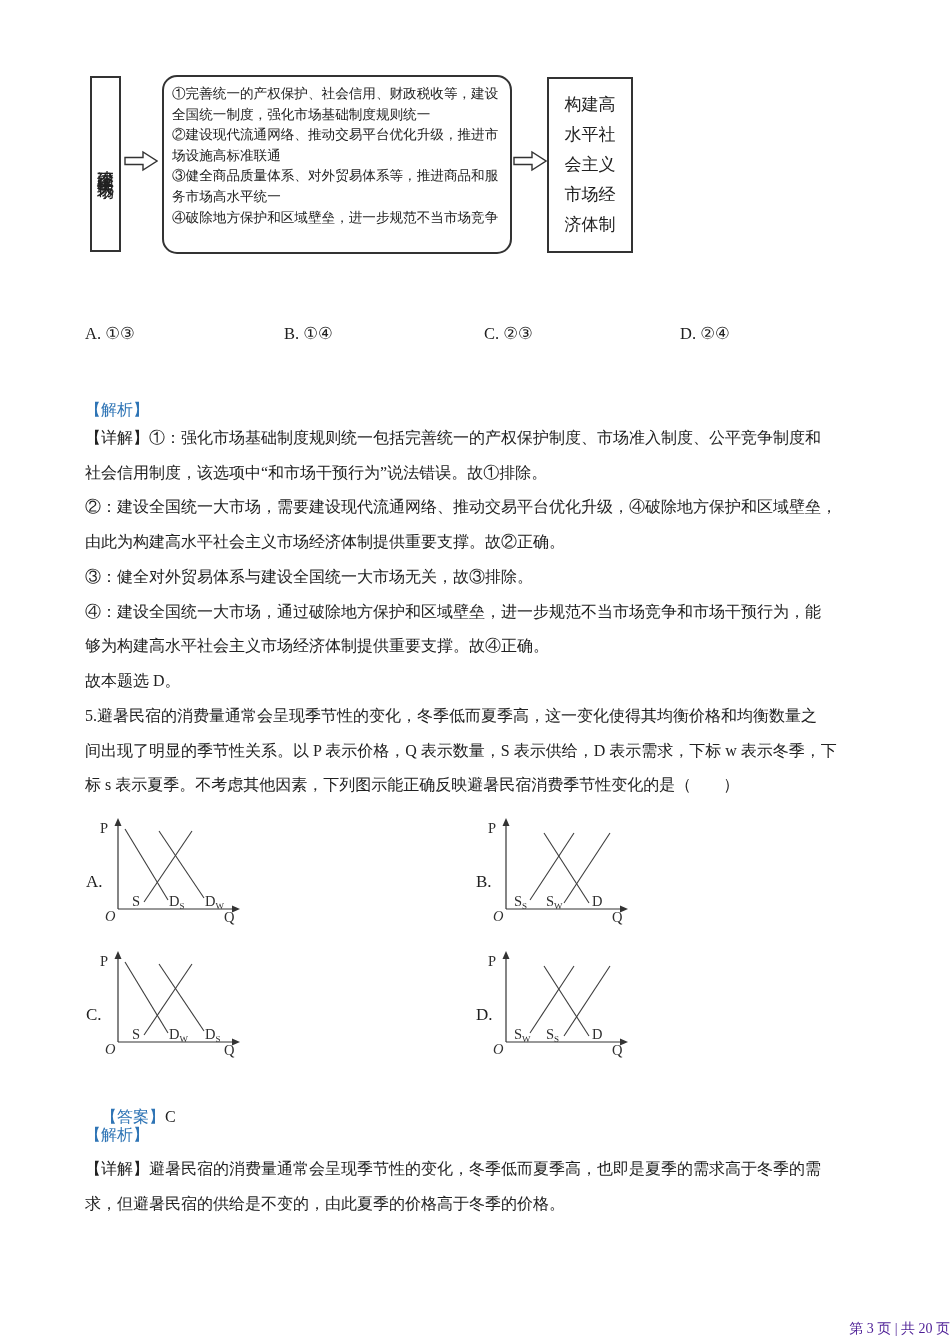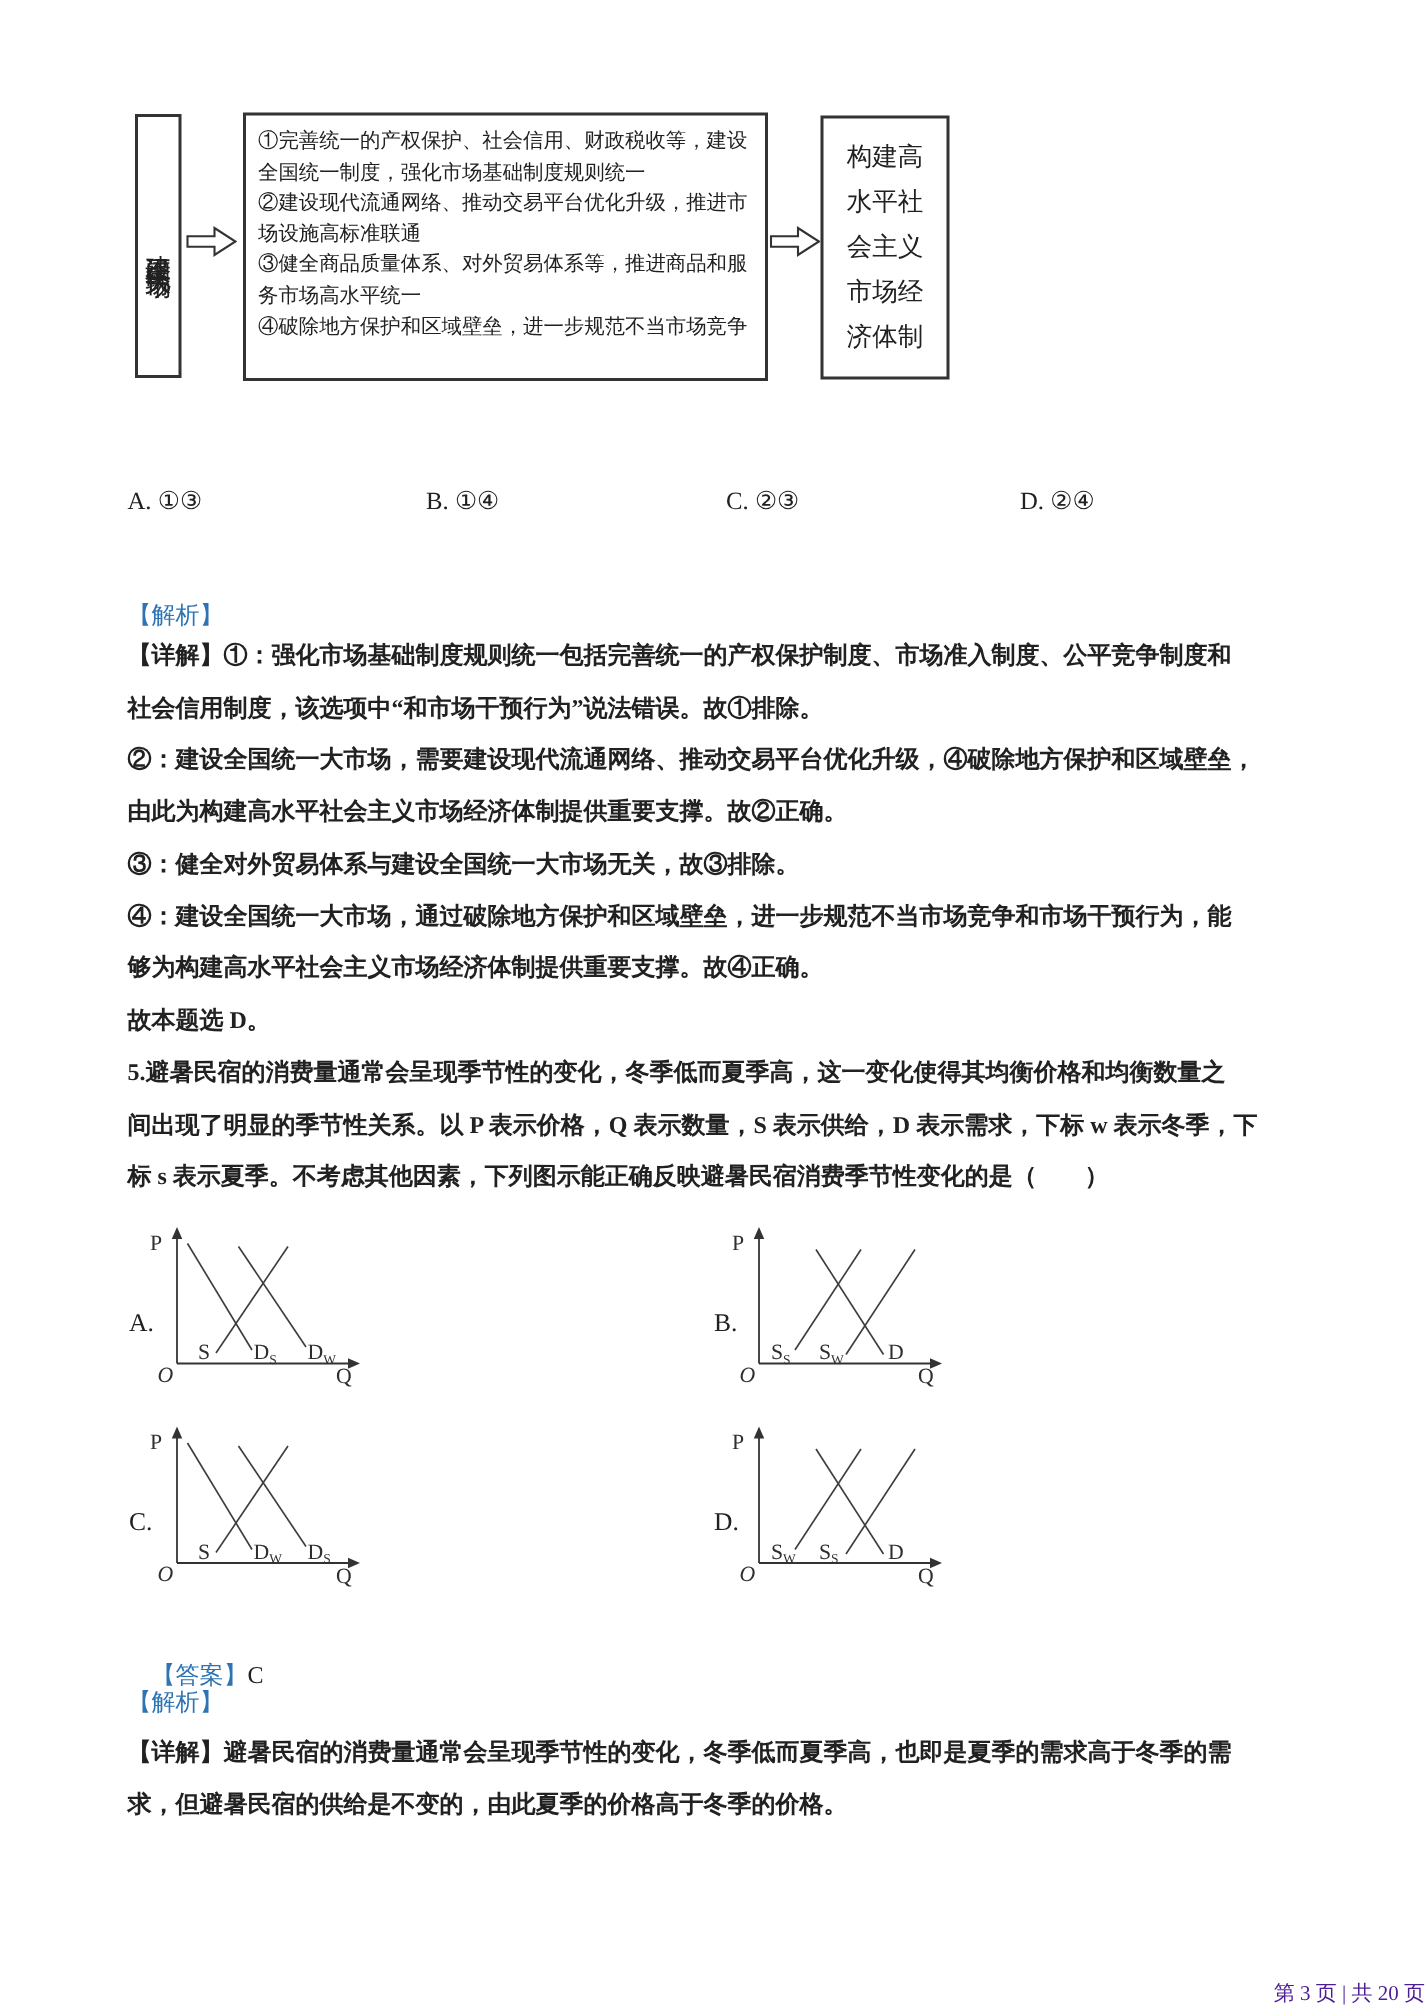--- a/index.html
+++ b/index.html
@@ -7,27 +7,27 @@
     position:relative;width:950px;height:1344px;margin:0 auto;
     background:#ffffff;overflow:hidden;
     font-family:"Liberation Serif","DejaVu Serif",serif;
     color:#212121;
   }
   .abs{position:absolute;}
   
   .fc-box{position:absolute;border:2px solid #333;background:#fff;box-sizing:border-box;}
   .fc-left{left:90px;top:76px;width:31px;height:176px;display:flex;align-items:center;justify-content:center;}
   .fc-left .vtext{writing-mode:vertical-rl;text-orientation:upright;font-size:17px;letter-spacing:1.5px;line-height:29px;}
-  .fc-mid{left:162px;top:75px;width:350px;height:179px;padding:7px 8px;font-size:13.6px;line-height:20.6px;}
+  .fc-mid{left:162px;top:75px;width:350px;height:179px;padding:7px 8px;font-size:13.6px;line-height:20.6px;border-radius:15px;}
   .fc-mid .ln{white-space:pre;}
   .fc-right{left:547px;top:77px;width:86px;height:176px;text-align:center;font-size:17px;line-height:30px;padding-top:11px;}
   .fc-arrow{position:absolute;width:34px;height:22px;}
   
   .bodyline{white-space:pre;font-size:16px;}
-  .para{position:absolute;left:85px;line-height:34.7px;font-size:16px;font-weight:bold;}
+  .para{position:absolute;left:85px;line-height:34.7px;font-size:16px;}
   .para .ln{white-space:pre;}
   .blue{color:#2e74b5;}
   .opt{position:absolute;top:324px;font-size:16.5px;white-space:pre;}
   
   .graph{position:absolute;overflow:visible;}
   .graph line{stroke:#3d3d3d;stroke-width:1.1;}
   .graph .ax{stroke:#333;stroke-width:1.2;}
   .graph polygon{fill:#333;}
   .glab{font-family:"Liberation Serif","DejaVu Serif",serif;font-size:14.5px;fill:#2f2f2f;}
   .it{font-style:italic;}

